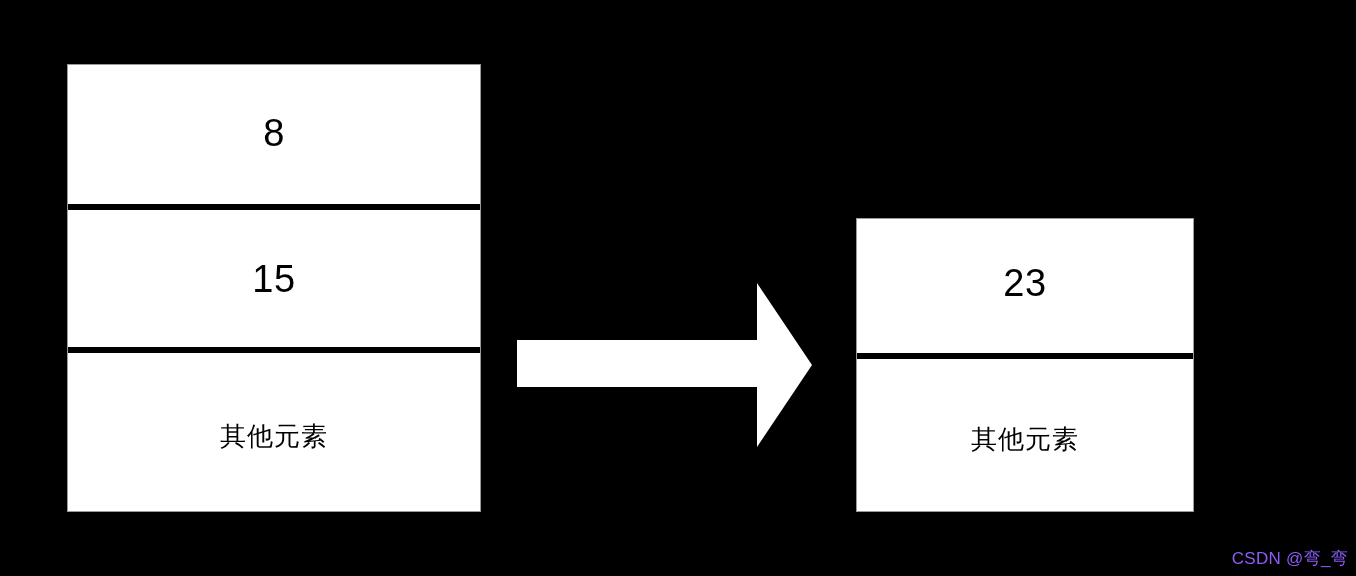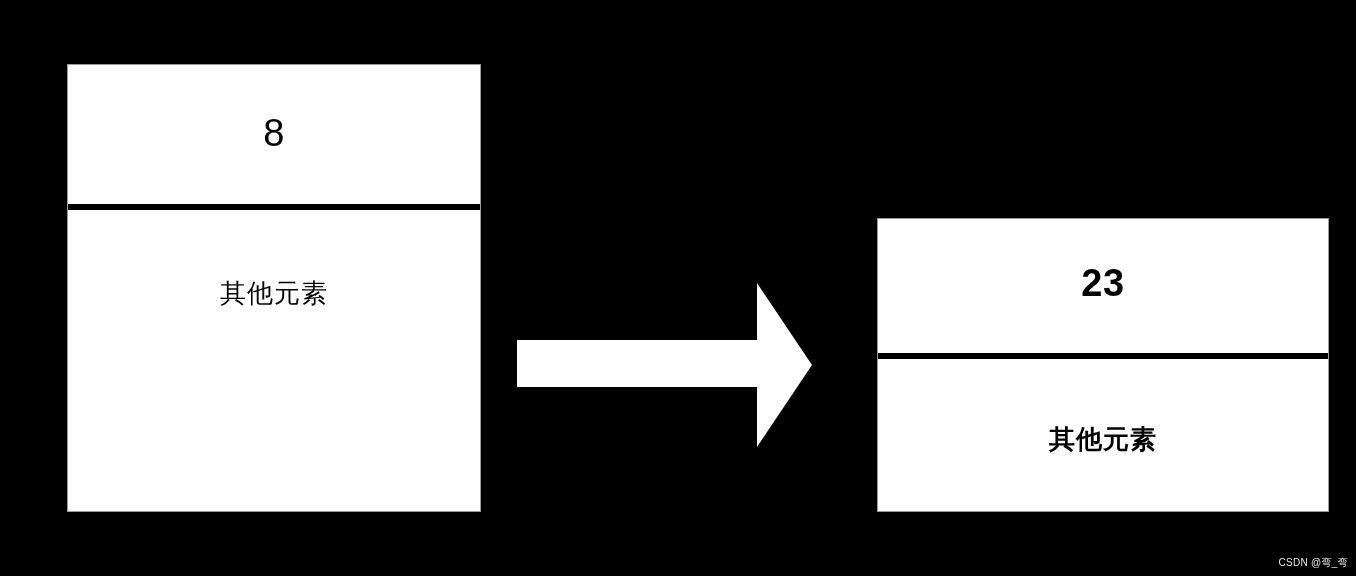--- a/index.html
+++ b/index.html
@@ -21,21 +21,21 @@
   
   .stack {
     position: absolute;
     background: #ffffff;
     border: 1px solid #9a9a9a;
     box-sizing: border-box;
     display: flex;
     flex-direction: column;
   }
   #left-stack  { left: 67px;  top: 64px;  width: 414px; height: 448px; }
-  #right-stack { left: 877px; top: 218px; width: 452px; height: 294px; font-weight: bold; }
+  #right-stack { left: 856px; top: 218px; width: 338px; height: 294px; }
 
   .cell {
     position: relative;
     display: flex;
     align-items: center;
     justify-content: center;
     background: #ffffff;
     box-sizing: border-box;
     color: #000000;
     overflow: hidden;
@@ -80,37 +80,40 @@
     width: 300px;
     height: 168px;
   }
   #arrow svg { display: block; width: 100%; height: 100%; }
 
   
   #watermark {
     position: absolute;
     right: 8px;
     bottom: 6px;
-    font-size: 10px;
-    color: #e5e5e5;
+    font-size: 17px;
+    color: #8b5cf6;
     letter-spacing: 0.3px;
     white-space: nowrap;
   }
 </style>
 </head>
 <body>
 
 <div id="canvas">
 
   <div class="stack" id="left-stack">
 
     <div class="cell divider-below" id="left-cell-0">
       <span class="cell-text">8</span>
     </div>
 
+    <div class="cell divider-below" id="left-cell-1">
+      <span class="cell-text">15</span>
+    </div>
 
     <div class="cell" id="left-cell-2">
       <span class="cell-text cjk">其他元素</span>
     </div>
 
   </div>
 
   <div id="arrow">
     <svg viewBox="0 0 300 168" preserveAspectRatio="none">
       <polygon points="2,59 242,59 242,2 297,84 242,166 242,106 2,106" fill="#ffffff"></polygon>

